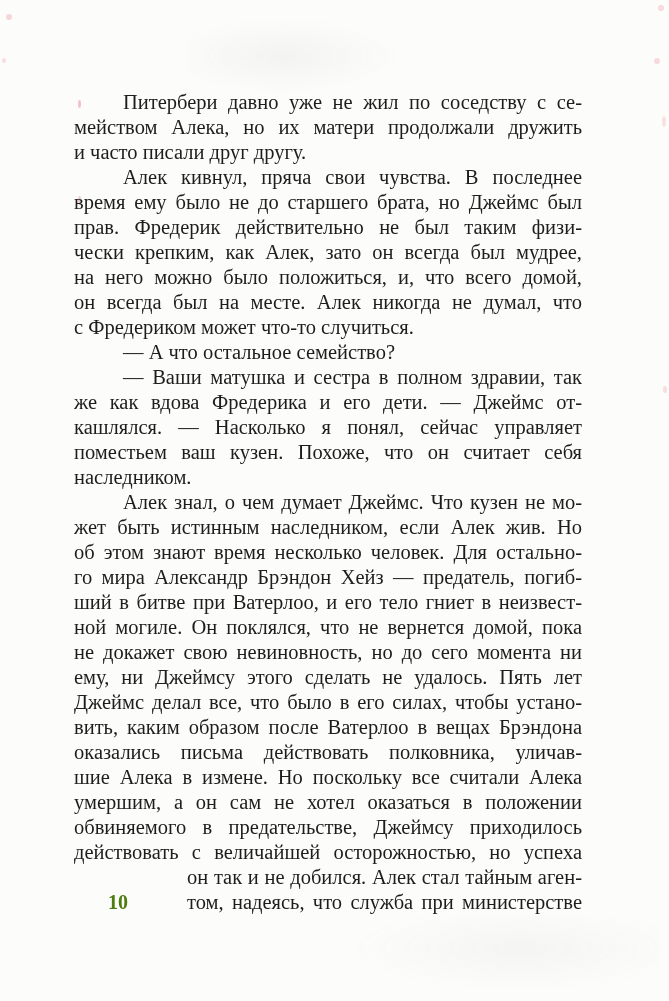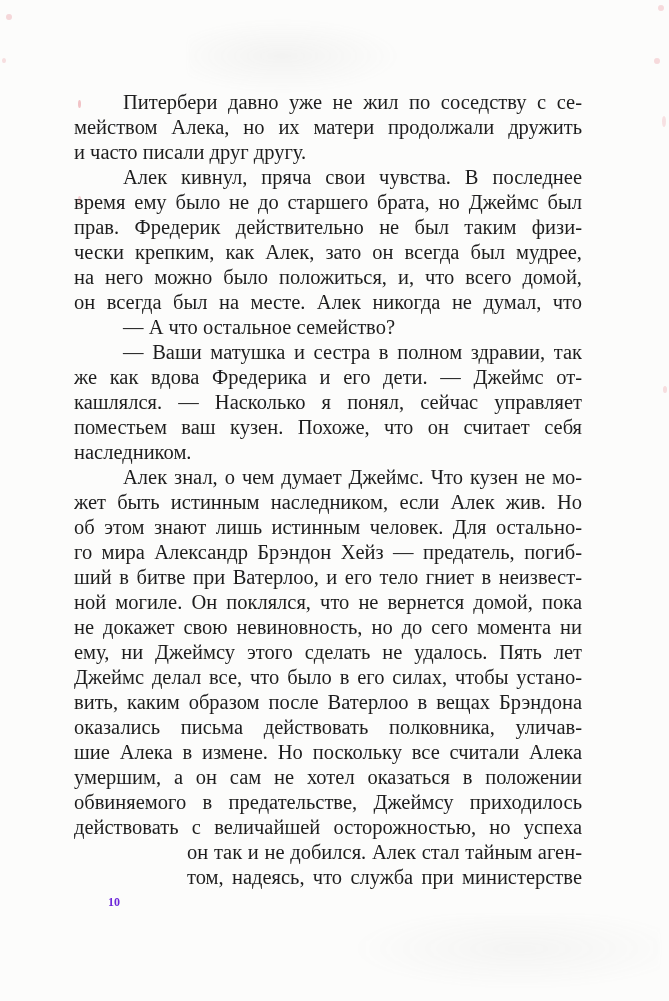--- a/index.html
+++ b/index.html
@@ -29,23 +29,23 @@
   }
   .end { text-align-last: left; }
   .ind { text-indent: 49px; }
   .nar { margin-left: 113px; }
   .page-num {
     position: absolute;
     left: 108px;
     top: 890px;
     height: 25px;
     line-height: 25px;
-    font-size: 12px;
+    font-size: 20px;
     font-weight: bold;
-    color: #6d28d9;
+    color: #4d7c0f;
   }
   
   .ghost-top {
     position: absolute; left: 188px; top: 20px; width: 210px; height: 72px;
     background: radial-gradient(ellipse at 45% 50%, rgba(130,130,130,0.07), rgba(130,130,130,0) 72%);
     filter: blur(2px);
   }
   .ghost-bottom {
     position: absolute; left: 350px; top: 915px; width: 310px; height: 75px;
     background: radial-gradient(ellipse at 55% 45%, rgba(130,130,130,0.06), rgba(130,130,130,0) 70%);
@@ -82,29 +82,30 @@
   <div class="text-block">
     <div class="ln ind">Питербери давно уже не жил по соседству с се-</div>
     <div class="ln">мейством Алека, но их матери продолжали дружить</div>
     <div class="ln end">и часто писали друг другу.</div>
     <div class="ln ind">Алек кивнул, пряча свои чувства. В последнее</div>
     <div class="ln">время ему было не до старшего брата, но Джеймс был</div>
     <div class="ln">прав. Фредерик действительно не был таким физи-</div>
     <div class="ln">чески крепким, как Алек, зато он всегда был мудрее,</div>
     <div class="ln">на него можно было положиться, и, что всего домой,</div>
     <div class="ln">он всегда был на месте. Алек никогда не думал, что</div>
+    <div class="ln end">с Фредериком может что-то случиться.</div>
     <div class="ln ind end">— А что остальное семейство?</div>
     <div class="ln ind">— Ваши матушка и сестра в полном здравии, так</div>
     <div class="ln">же как вдова Фредерика и его дети. — Джеймс от-</div>
     <div class="ln">кашлялся. — Насколько я понял, сейчас управляет</div>
     <div class="ln">поместьем ваш кузен. Похоже, что он считает себя</div>
     <div class="ln end">наследником.</div>
     <div class="ln ind">Алек знал, о чем думает Джеймс. Что кузен не мо-</div>
     <div class="ln">жет быть истинным наследником, если Алек жив. Но</div>
-    <div class="ln">об этом знают лишь истинным человек. Для остально-</div>
+    <div class="ln">об этом знают время несколько человек. Для остально-</div>
     <div class="ln">го мира Александр Брэндон Хейз — предатель, погиб-</div>
     <div class="ln">ший в битве при Ватерлоо, и его тело гниет в неизвест-</div>
     <div class="ln">ной могиле. Он поклялся, что не вернется домой, пока</div>
     <div class="ln">не докажет свою невиновность, но до сего момента ни</div>
     <div class="ln">ему, ни Джеймсу этого сделать не удалось. Пять лет</div>
     <div class="ln">Джеймс делал все, что было в его силах, чтобы устано-</div>
     <div class="ln">вить, каким образом после Ватерлоо в вещах Брэндона</div>
     <div class="ln">оказались письма действовать полковника, уличав-</div>
     <div class="ln">шие Алека в измене. Но поскольку все считали Алека</div>
     <div class="ln">умершим, а он сам не хотел оказаться в положении</div>

